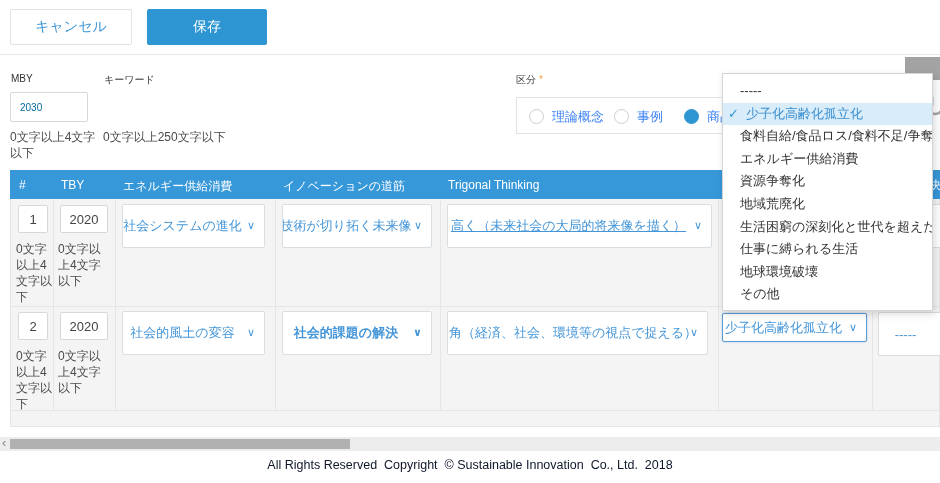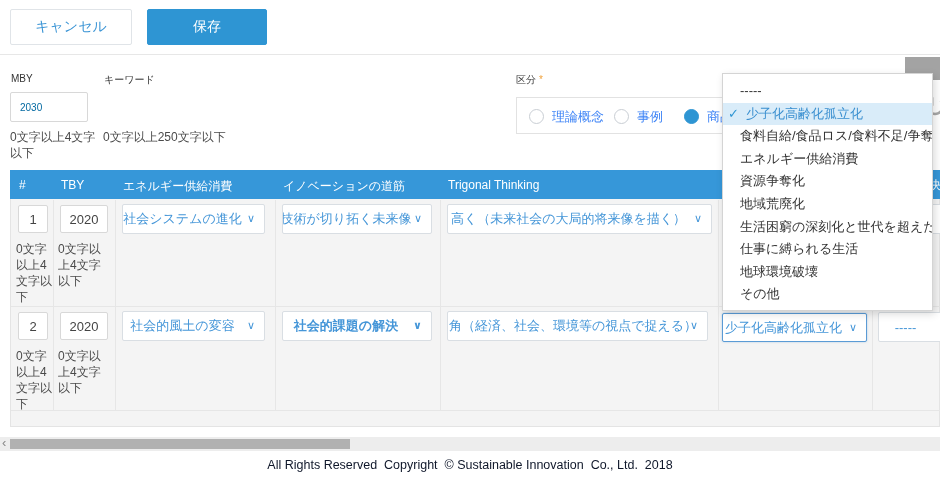--- a/index.html
+++ b/index.html
@@ -32,21 +32,21 @@
   .refresh { position:absolute; left:922px; top:90px; font-size:30px; color:#a8a8a8; z-index:1; line-height:34px; }
 
   
   .tbl { position:absolute; left:10px; top:170px; width:930px; height:257px;
          background:#f4f4f4; border:1px solid #e4e4e4; }
   .thead { position:absolute; left:-1px; top:-1px; width:931px; height:29px; background:#3697d9; }
   .th { position:absolute; top:8px; color:#fff; font-size:12px; white-space:nowrap; }
   .cell { position:absolute; border-right:1px solid #e6e6e6; border-bottom:1px solid #e6e6e6; }
   .cinput { position:absolute; border:1px solid #d8d8d8; background:#fff; color:#444;
             font-size:13px; font-family:inherit; text-align:center; border-radius:2px; }
-  .dd { position:absolute; height:30px; background:#fff; border:1px solid #d9dee3; border-radius:2px;
+  .dd { position:absolute; height:44px; background:#fff; border:1px solid #d9dee3; border-radius:2px;
         display:flex; align-items:center; justify-content:center; color:#4596d8; font-size:13px;
         white-space:nowrap; padding-right:22px; cursor:pointer; overflow:hidden; }
   .dd .chev { position:absolute; right:9px; top:50%; transform:translateY(-54%); font-size:11px; color:#4596d8; }
   .dd.focused { border:1px solid #5b9bd5; box-shadow:0 0 2px rgba(91,155,213,.5); z-index:3; }
   .frag { position:absolute; z-index:5; white-space:nowrap; }
 
   
   .panel { position:absolute; left:722px; top:73px; width:211px; height:238px; background:#fff;
            border:1px solid #d4d4d4; box-shadow:2px 3px 8px rgba(0,0,0,.15); z-index:20; padding-top:6px; }
   .opt { position:relative; height:22.6px; line-height:22.6px; padding-left:17px; font-size:13px;
@@ -130,21 +130,21 @@
   <div class="helper" style="left:58px;top:241px;width:54px;">0文字以上4文字以下</div>
 
   <div class="dd" style="left:122px;top:204px;width:143px;">
     <span>社会システムの進化</span>
     <span class="chev">∨</span>
   </div>
   <div class="dd" style="left:282px;top:204px;width:150px;">
     <span>技術が切り拓く未来像</span>
     <span class="chev">∨</span>
   </div>
-  <div class="dd" style="left:447px;top:204px;width:265px;">
+  <div class="dd" style="left:447px;top:204px;width:265px;text-decoration:underline;">
     <span>高く（未来社会の大局的将来像を描く）</span>
     <span class="chev">∨</span>
   </div>
   <div class="dd" style="left:722px;top:204px;width:145px;">
     <span></span>
   </div>
   <div class="dd" style="left:878px;top:204px;width:77px;"></div>
   <div class="frag" style="left:932px;top:210px;color:#4596d8;font-size:13px;">（</div>
   <div class="frag" style="left:929px;top:177px;color:#fff;font-size:12px;">決</div>
 

